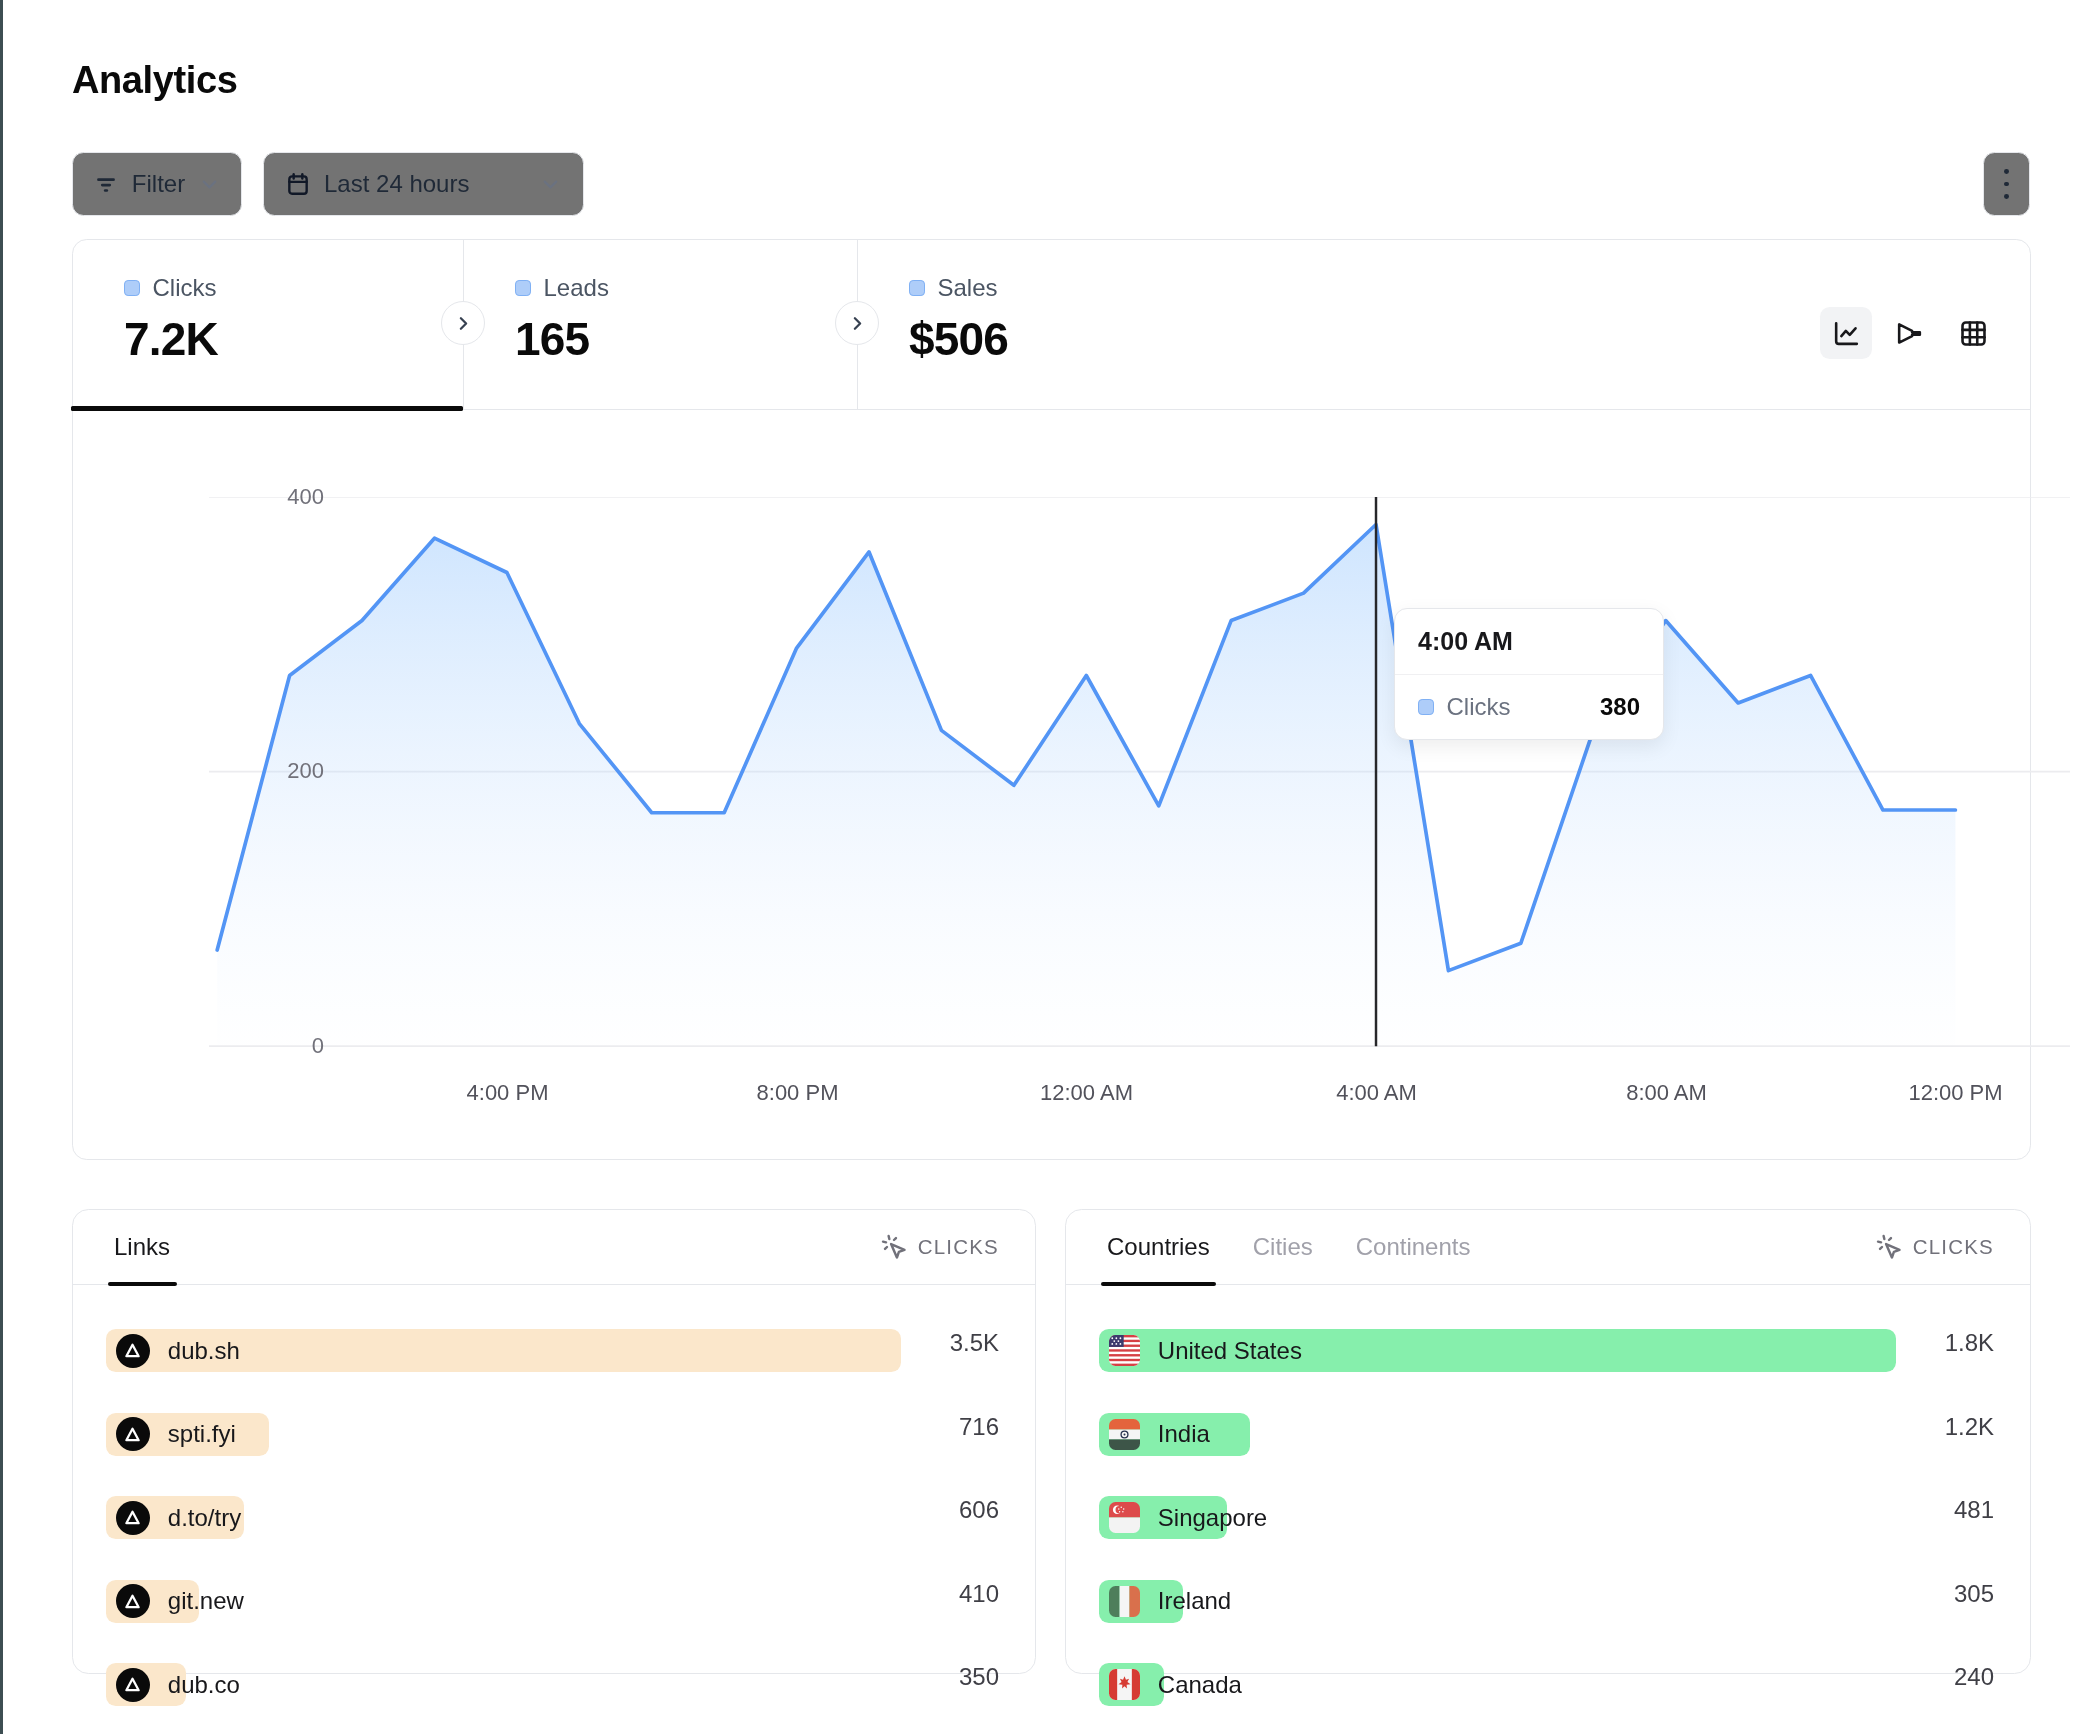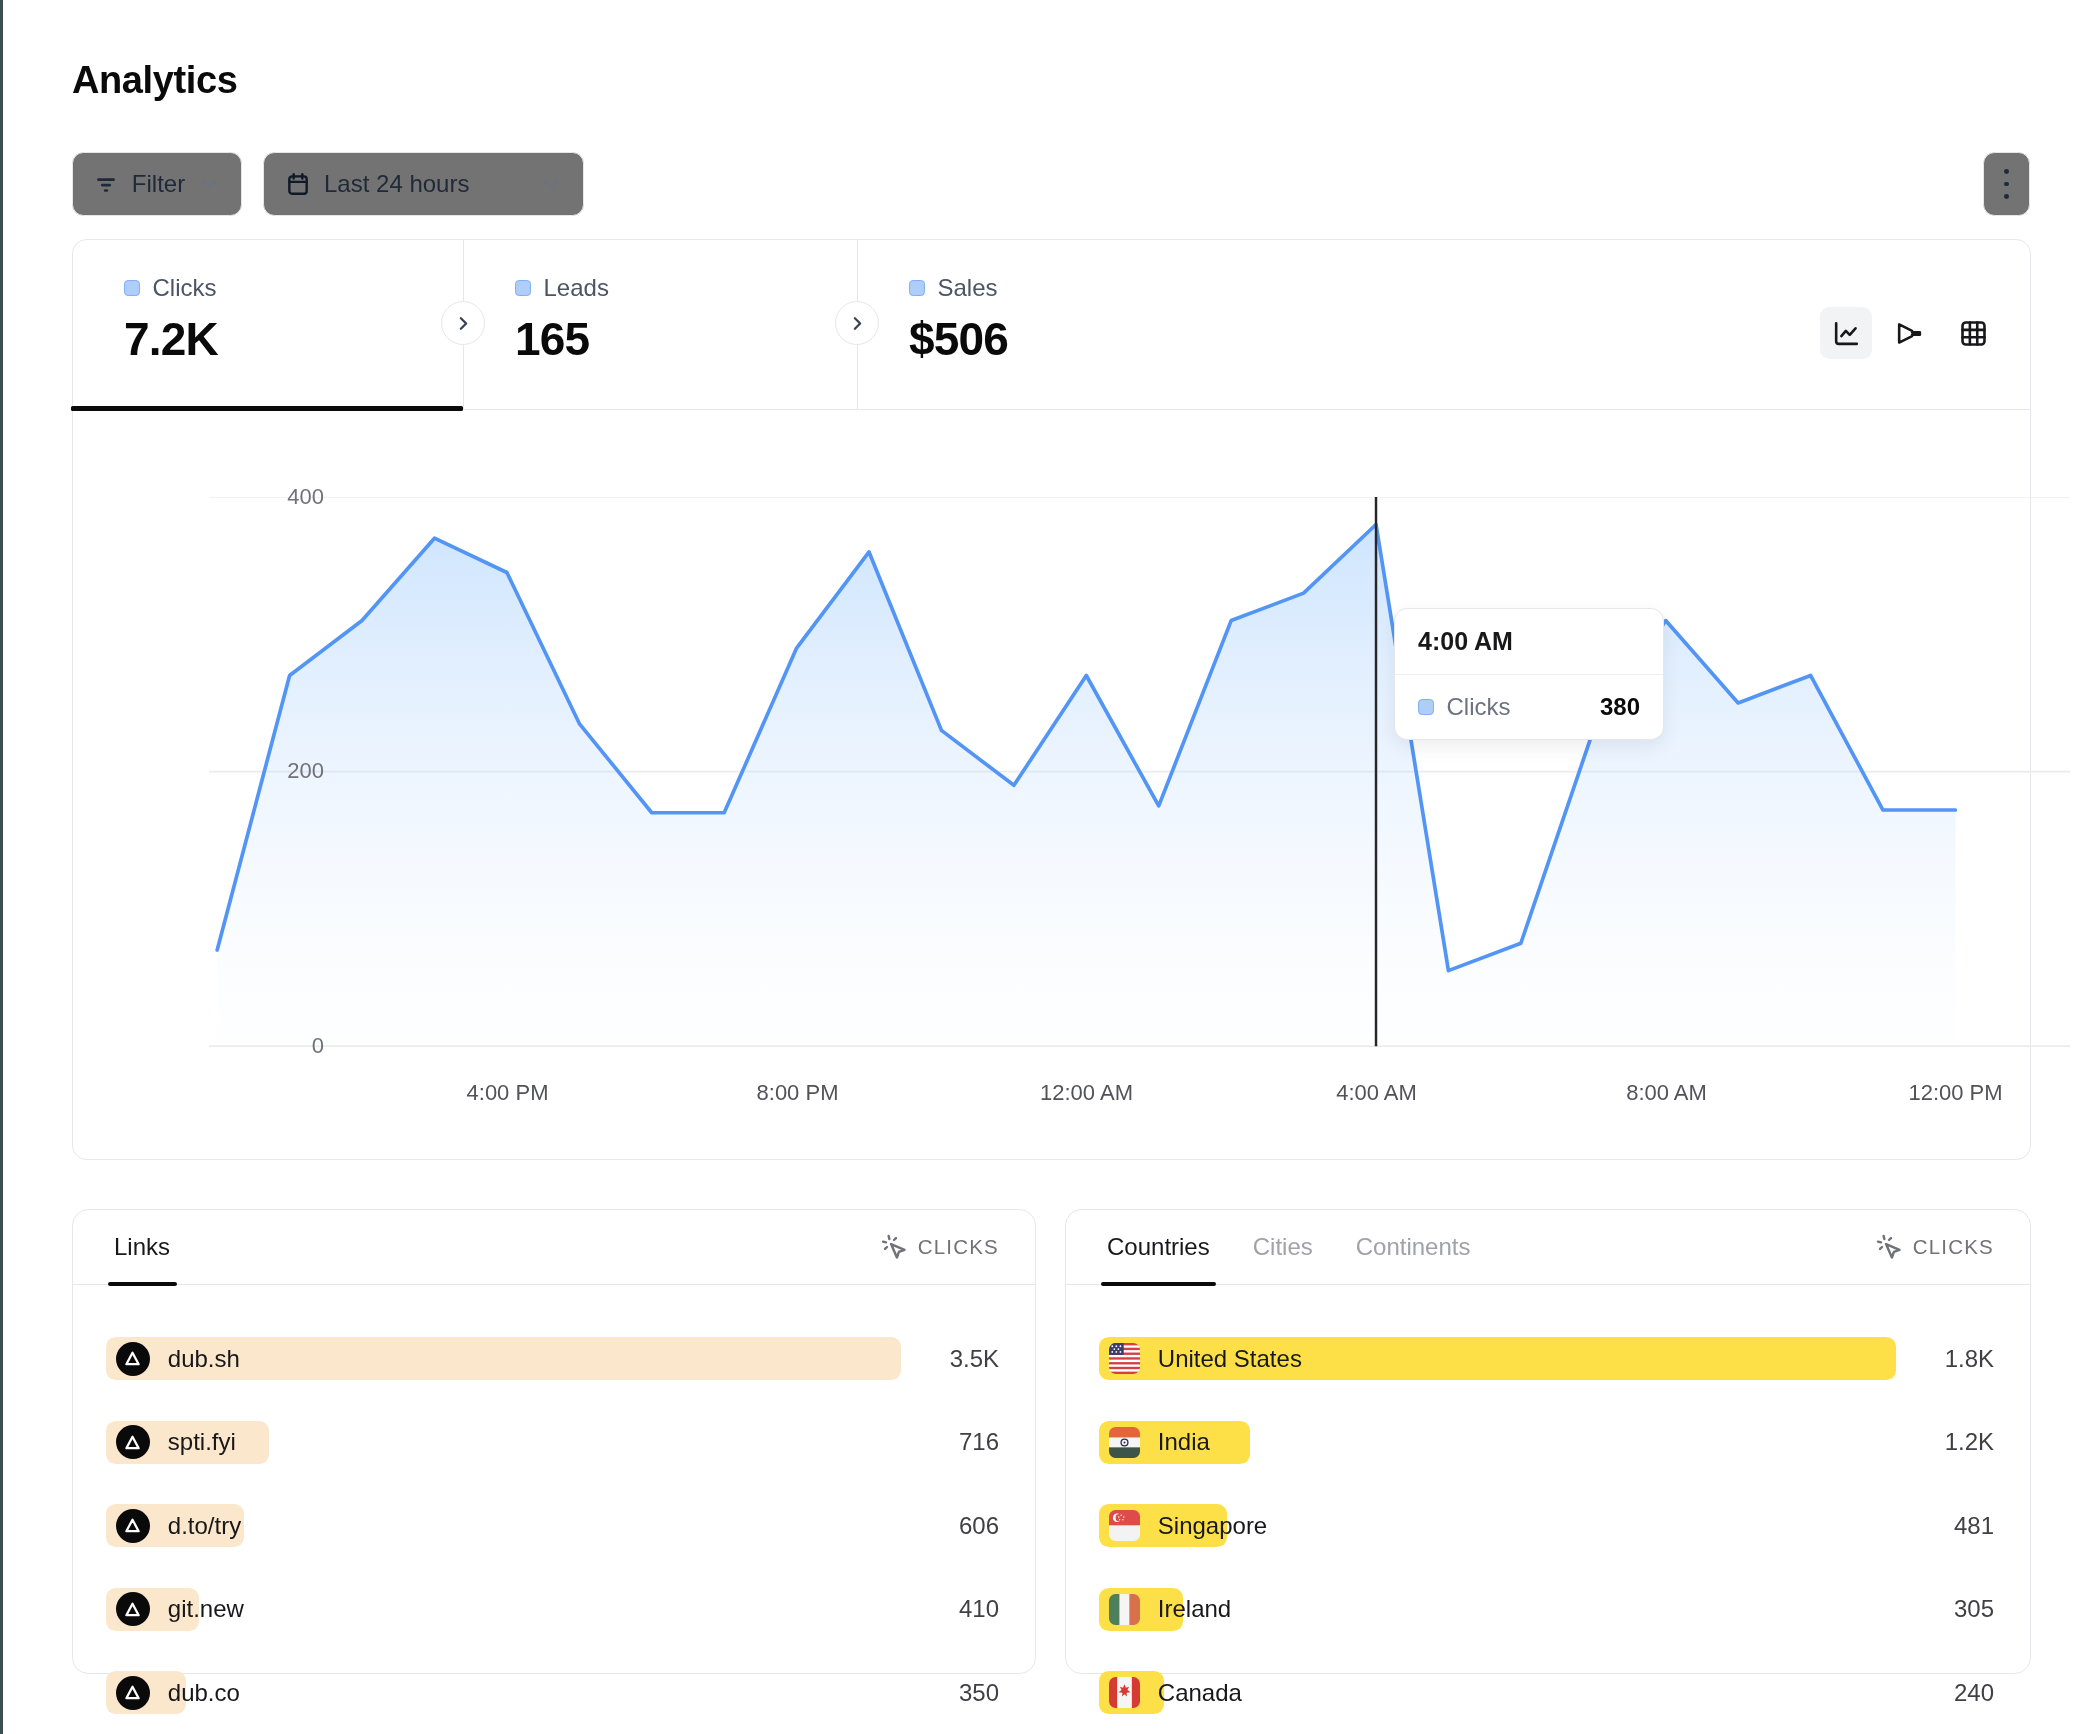--- a/index.html
+++ b/index.html
@@ -50,25 +50,25 @@
   #links-panel { left: 69px; width: 964px; }
   #countries-panel { left: 1062px; width: 966px; }
   .panel-header { position: relative; height: 75px; border-bottom: 1.6px solid #e5e7eb; display: flex; align-items: center; padding: 0 36px 0 41px; }
   .panel-tabs { display: flex; gap: 43px; height: 100%; align-items: center; }
   .panel-tab { position: relative; font-size: 24px; color: #a1a1aa; height: 100%; display: flex; align-items: center; cursor: pointer; }
   .panel-tab.active { color: #18181b; font-weight: 500; align-items: center; }
   .panel-tab.active::after { content: ""; position: absolute; left: -6.5px; right: -6.5px; bottom: -1.6px; height: 4.1px; background: #0a0a0a; border-radius: 2.5px; }
   .metric-badge { margin-left: auto; display: flex; align-items: center; gap: 9.8px; color: #71717a; font-size: 20.5px; letter-spacing: 1.2px; }
 
   .rows { padding: 44px 36px 0 33px; display: flex; flex-direction: column; gap: 24.5px; }
-  .data-row { display: flex; align-items: center; height: 59px; }
+  .data-row { display: flex; align-items: flex-start; height: 59px; }
   .bar-zone { flex: 1; height: 43px; position: relative; }
   .bar { position: absolute; left: 0; top: 0; height: 43px; border-radius: 9.8px; display: flex; align-items: center; gap: 18px; padding-left: 9.8px; white-space: nowrap; }
   .bar.peach { background: #fbe7cb; }
-  .bar.blue { background: #fde047; }
+  .bar.blue { background: #86efac; }
   .bar-label { font-size: 24px; color: #18181b; }
   .row-value { width: 98px; text-align: right; font-size: 24px; color: #3f3f46; flex: none; }
 
   .logo-circle { width: 34px; height: 34px; border-radius: 50%; background: #0a0a0a; display: flex; align-items: center; justify-content: center; flex: none; }
   .flag { width: 31px; height: 31px; border-radius: 6.5px; flex: none; }
 </style>
 </head>
 <body>
 
 <div class="page">

